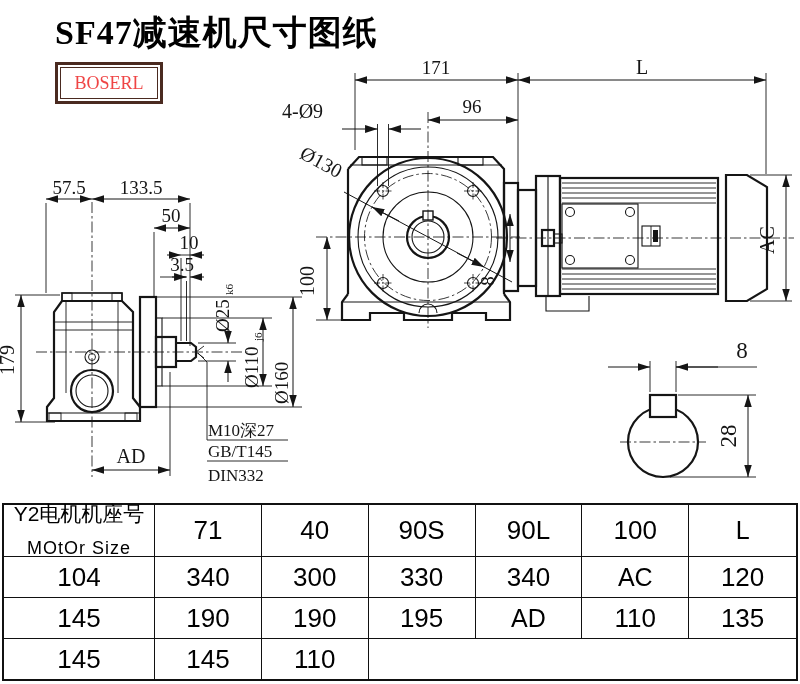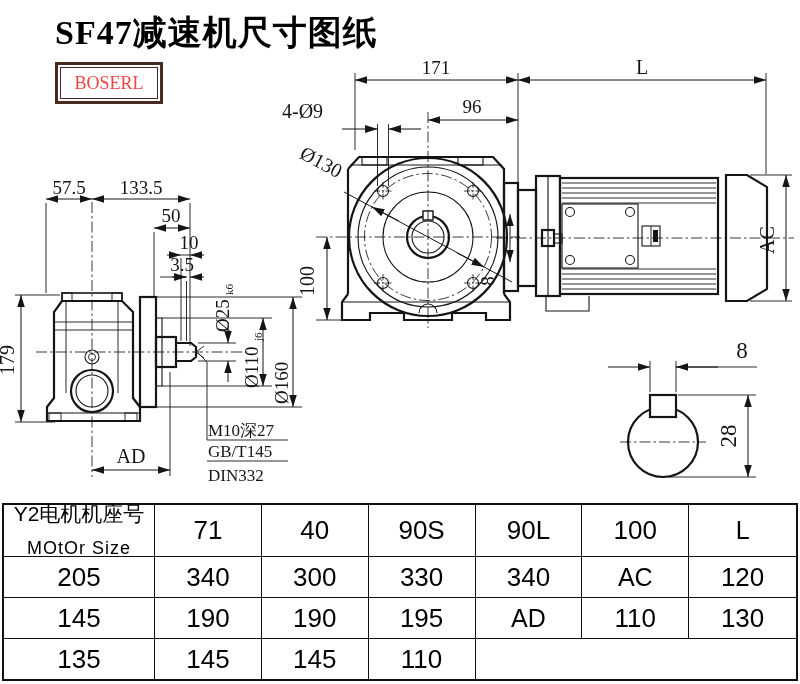--- a/index.html
+++ b/index.html
@@ -276,33 +276,32 @@
     <span class="l1">Y2电机机座号</span>
     <span class="l2">MOtOr Size</span>
   </div>
   <div class="num">71</div>
   <div class="num">40</div>
   <div class="num">90S</div>
   <div class="num">90L</div>
   <div class="num">100</div>
 
   <div class="rowlab">L</div>
-  <div class="num">205</div>
+  <div class="num">104</div>
   <div class="num">340</div>
   <div class="num">300</div>
   <div class="num">330</div>
   <div class="num">340</div>
 
   <div class="rowlab">AC</div>
   <div class="num">120</div>
   <div class="num">145</div>
   <div class="num">190</div>
   <div class="num">190</div>
   <div class="num">195</div>
 
   <div class="rowlab">AD</div>
   <div class="num">110</div>
-  <div class="num">130</div>
   <div class="num">135</div>
   <div class="num">145</div>
   <div class="num">145</div>
   <div class="num">110</div>
 </div>
 
 </body></html>

